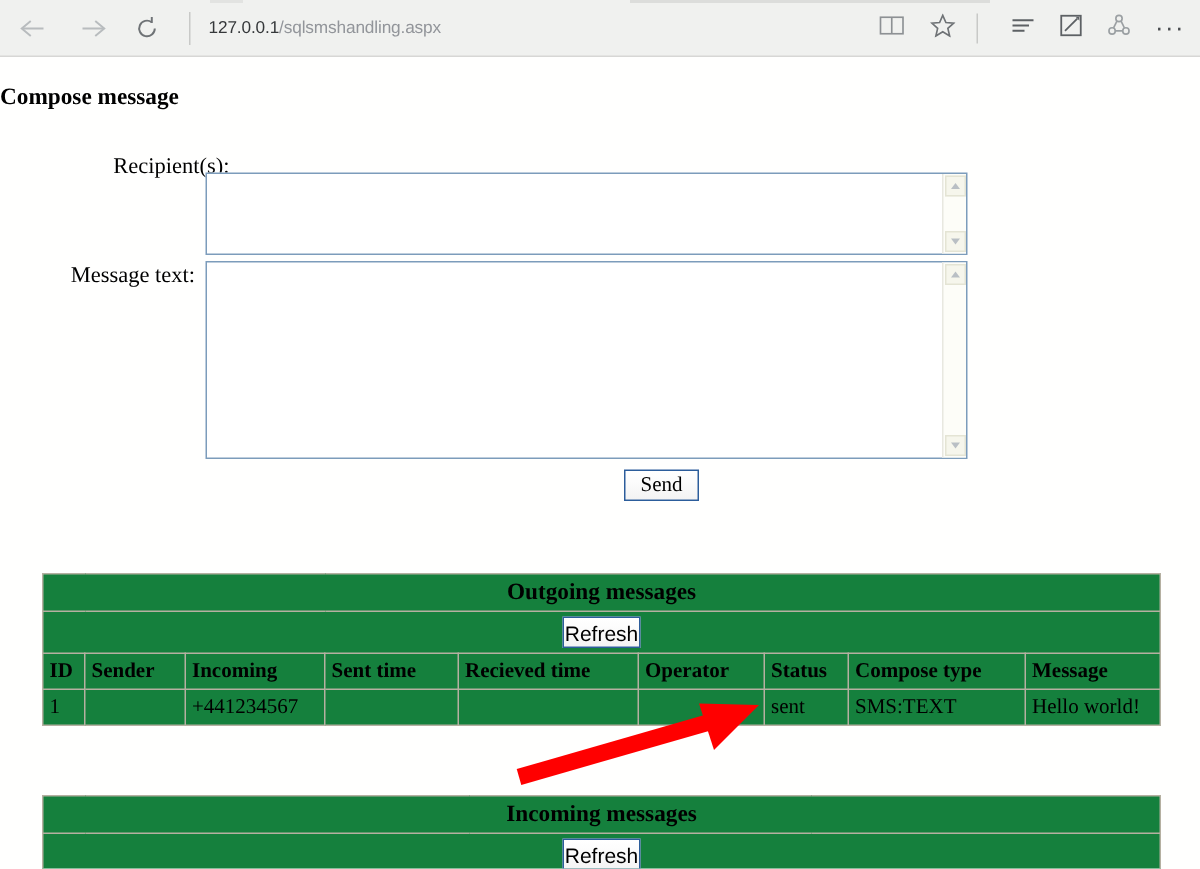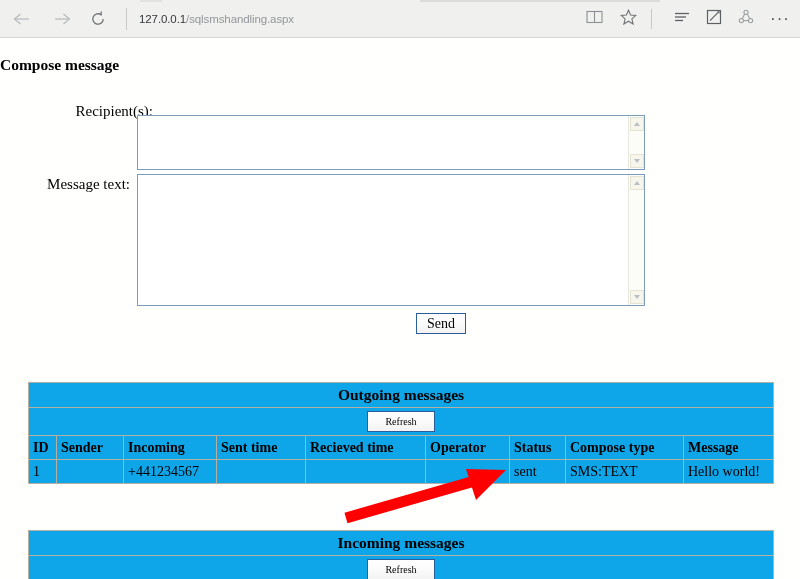--- a/index.html
+++ b/index.html
@@ -218,21 +218,21 @@
     justify-content: center;
     margin-left: 41px;
   }
   #send-button { left: 375px; top: 275px; width: 50px; height: 21px; }
 
   
   .msg-table {
     position: absolute;
     border-collapse: collapse;
     table-layout: fixed;
-    background: #0ea5e9;
+    background: #15803d;
   }
   .msg-table td, .msg-table th {
     border: 1px solid #b5b0a1;
     font-family: "Liberation Serif", serif;
     font-size: 14px;
     color: #000;
     padding: 1px 4px;
     text-align: left;
     vertical-align: middle;
     overflow: hidden;
@@ -253,24 +253,24 @@
     position: relative;
     padding: 3px 0;
   }
   .refresh-btn {
     display: inline-flex;
     align-items: center;
     justify-content: center;
     box-sizing: border-box;
     background: linear-gradient(#ffffff 0%, #fbfbfb 45%, #f3f3f3 100%);
     border: 1px solid #2c5d9b;
-    font-family: Liberation Serif, serif;
-    font-size: 10px;
+    font-family: Liberation Sans, sans-serif;
+    font-size: 14px;
     color: #000;
-    width: 68px;
+    width: 52px;
     height: 21px;
     cursor: default;
     line-height: 1;
   }
   .hdr-row th { height: 24px; }
   .data-row td { height: 24px; }
 
   #outgoing-table { left: 28px; top: 344px; width: 745px; }
   #incoming-table { left: 28px; top: 492px; width: 745px; }
 

